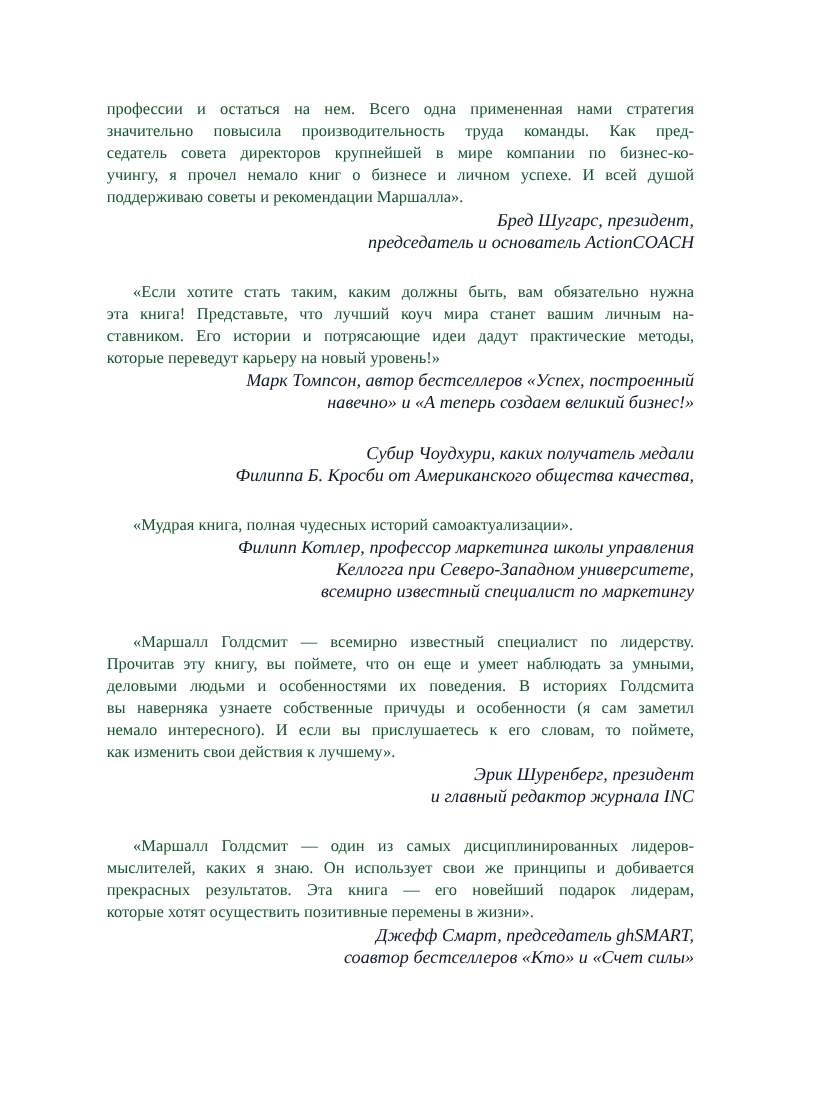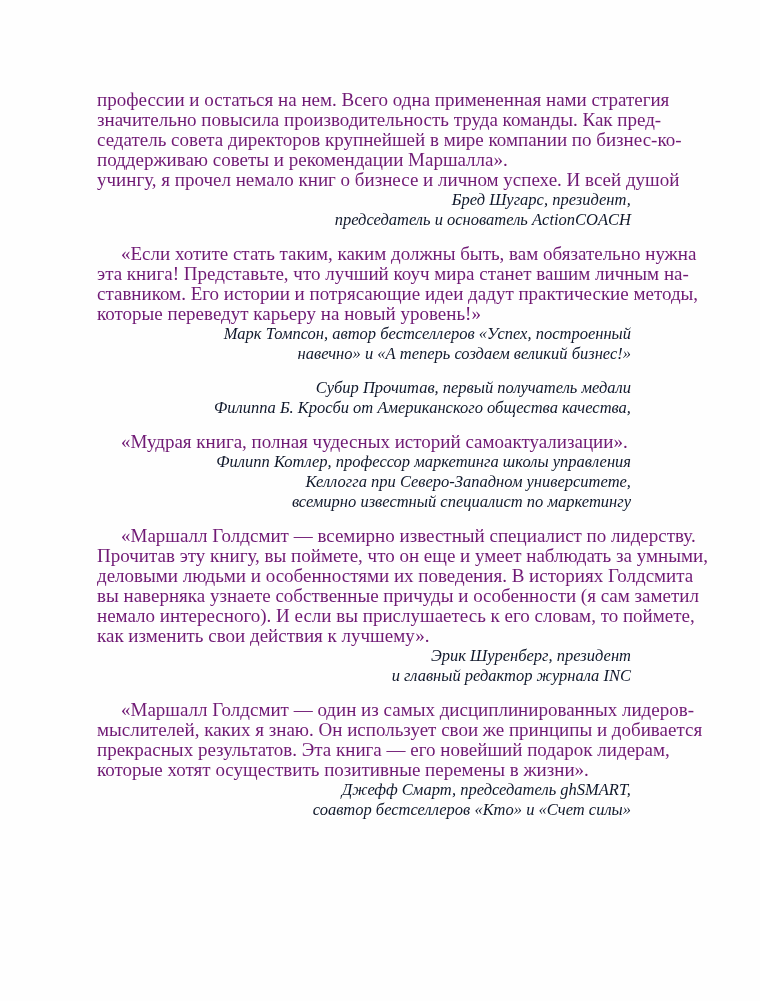--- a/index.html
+++ b/index.html
@@ -18,29 +18,29 @@
     position: absolute;
     left: 97px;
     top: 90px;
     width: 534px;
     color: #1e1e1c;
   }
   .testimonial {
     margin: 0;
   }
   .testimonial + .testimonial {
-    margin-top: 14px;
+    margin-top: 26px;
   }
   .quote-line {
-    font-size: 19px;
+    font-size: 15px;
     line-height: 20px;
     white-space: nowrap;
     text-align: justify;
     text-align-last: justify;
-    color: #701a75;
+    color: #14532d;
   }
   .quote-line.last {
     text-align: left;
     text-align-last: left;
   }
   .quote-line.indented {
     padding-left: 24px;
   }
   .attribution-line {
     font-size: 16.5px;
@@ -54,43 +54,43 @@
 </head>
 <body style="background: rgb(254, 254, 254);">
 
 <div class="book-page">
   <div id="testimonials-host">
       <div class="testimonial">
         <div class="quote">
           <div class="quote-line">профессии и остаться на нем. Всего одна примененная нами стратегия</div>
           <div class="quote-line">значительно повысила производительность труда команды. Как пред-</div>
           <div class="quote-line">седатель совета директоров крупнейшей в мире компании по бизнес-ко-</div>
+          <div class="quote-line">учингу, я прочел немало книг о бизнесе и личном успехе. И всей душой</div>
           <div class="quote-line last">поддерживаю советы и рекомендации Маршалла».</div>
-          <div class="quote-line">учингу, я прочел немало книг о бизнесе и личном успехе. И всей душой</div>
         </div>
         <div class="attribution">
           <div class="attribution-line">Бред Шугарс, президент,</div>
           <div class="attribution-line">председатель и основатель ActionCOACH</div>
         </div>
       </div>
       <div class="testimonial">
         <div class="quote">
           <div class="quote-line indented">«Если хотите стать таким, каким должны быть, вам обязательно нужна</div>
           <div class="quote-line">эта книга! Представьте, что лучший коуч мира станет вашим личным на-</div>
           <div class="quote-line">ставником. Его истории и потрясающие идеи дадут практические методы,</div>
           <div class="quote-line last">которые переведут карьеру на новый уровень!»</div>
         </div>
         <div class="attribution">
           <div class="attribution-line">Марк Томпсон, автор бестселлеров «Успех, построенный</div>
           <div class="attribution-line">навечно» и «А теперь создаем великий бизнес!»</div>
         </div>
       </div>
       <div class="testimonial">
         <div class="attribution">
-          <div class="attribution-line">Субир Прочитав, первый получатель медали</div>
+          <div class="attribution-line">Субир Чоудхури, каких получатель медали</div>
           <div class="attribution-line">Филиппа Б. Кросби от Американского общества качества,</div>
         </div>
       </div>
       <div class="testimonial">
         <div class="quote">
           <div class="quote-line last indented">«Мудрая книга, полная чудесных историй самоактуализации».</div>
         </div>
         <div class="attribution">
           <div class="attribution-line">Филипп Котлер, профессор маркетинга школы управления</div>
           <div class="attribution-line">Келлогга при Северо-Западном университете,</div>

